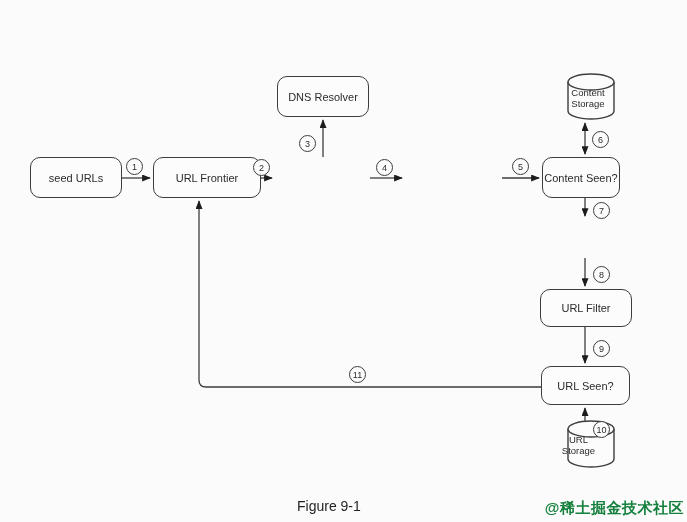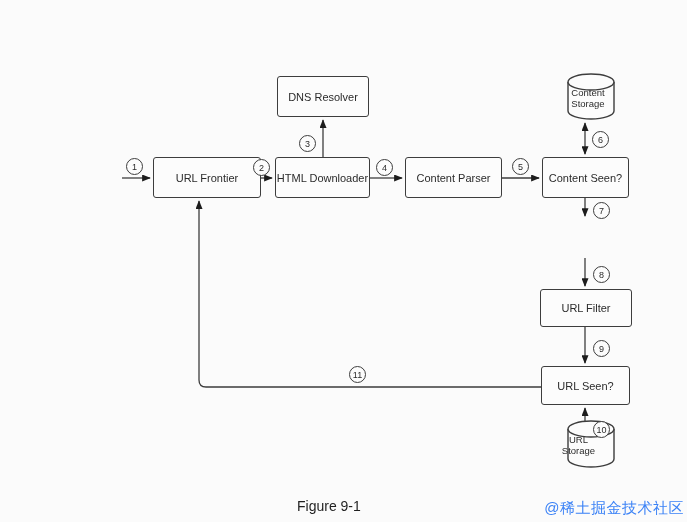--- a/index.html
+++ b/index.html
@@ -4,40 +4,40 @@
 <style>
   html,body { margin:0; padding:0; }
   .canvas {
     position:relative; width:687px; height:522px;
     background:#fbfbfb; overflow:hidden;
     font-family:"Liberation Sans", sans-serif;
   }
   .wires { position:absolute; left:0; top:0; width:687px; height:522px; }
   .node {
     position:absolute; box-sizing:border-box;
-    border:1.4px solid #3d3d3d; border-radius:3px; background:#fcfcfc;
+    border:1.4px solid #3d3d3d; border-radius:10px; background:#fcfcfc;
     display:flex; align-items:center; justify-content:center;
     font-size:11px; color:#2b2b2b; white-space:nowrap;
   }
   .step {
     position:absolute; box-sizing:border-box; width:17px; height:17px;
     border:1.2px solid #3d3d3d; border-radius:50%; background:#fcfcfc;
     display:flex; align-items:center; justify-content:center;
     font-size:9px; color:#2b2b2b;
   }
   .cyl { position:absolute;padding-left:6px; }
   .cyl svg { display:block; }
   .cyl-label {
     position:absolute; left:0; top:14px; width:100%;
     text-align:center; font-size:9.5px; line-height:11px; color:#2b2b2b;
   }
   .caption { position:absolute; left:297px; top:498px; font-size:14px; color:#1f1f1f; }
   .watermark {
     position:absolute; right:3px; top:499px;
-    font-size:15px; letter-spacing:0.5px; color:#3b82f6;
+    font-size:15px; letter-spacing:0.5px; color:#15803d;font-weight:bold;
   }
 </style>
 </head>
 <body>
 
 <div class="canvas">
 
   <svg class="wires" viewBox="0 0 687 522">
     <defs>
       <marker id="ah" viewBox="0 0 10 8" refX="9" refY="4" markerWidth="9" markerHeight="7" orient="auto-start-reverse" markerUnits="userSpaceOnUse">
@@ -61,33 +61,30 @@
 
     <line x1="585" y1="258" x2="585" y2="286" stroke="#3d3d3d" stroke-width="1.3" marker-end="url(#ah)"></line>
 
     <line x1="585" y1="327" x2="585" y2="363" stroke="#3d3d3d" stroke-width="1.3" marker-end="url(#ah)"></line>
 
     <line x1="585" y1="408" x2="585" y2="441" stroke="#3d3d3d" stroke-width="1.3" marker-start="url(#ah)" marker-end="url(#ah)"></line>
 
     <path d="M541,387 L206,387 Q199,387 199,380 L199,201" fill="none" stroke="#3d3d3d" stroke-width="1.3" marker-end="url(#ah)"></path>
   </svg>
 
+  <div class="node" style="left:30px; top:157px; width:92px; height:41px">
+    <span>seed URLs</span>
+  </div>
   <div class="node" style="left:153px; top:157px; width:108px; height:41px">
     <span>URL Frontier</span>
   </div>
   <div class="node" style="left:277px; top:76px; width:92px; height:41px">
     <span>DNS Resolver</span>
   </div>
-  <div class="node" style="left:275px; top:157px; width:95px; height:41px">
-    <span>HTML Downloader</span>
-  </div>
-  <div class="node" style="left:405px; top:157px; width:97px; height:41px">
-    <span>Content Parser</span>
-  </div>
-  <div class="node" style="left:542px; top:157px; width:87px; height:41px">
+  <div class="node" style="left:542px; top:157px; width:78px; height:41px">
     <span>Content Seen?</span>
   </div>
   <div class="node" style="left:541px; top:366px; width:89px; height:39px">
     <span>URL Seen?</span>
   </div>
   <div class="node" style="left:540px; top:289px; width:92px; height:38px">
     <span>URL Filter</span>
   </div>
 
   <div class="cyl" style="left:561px; top:73px; width:48px; height:47px">

